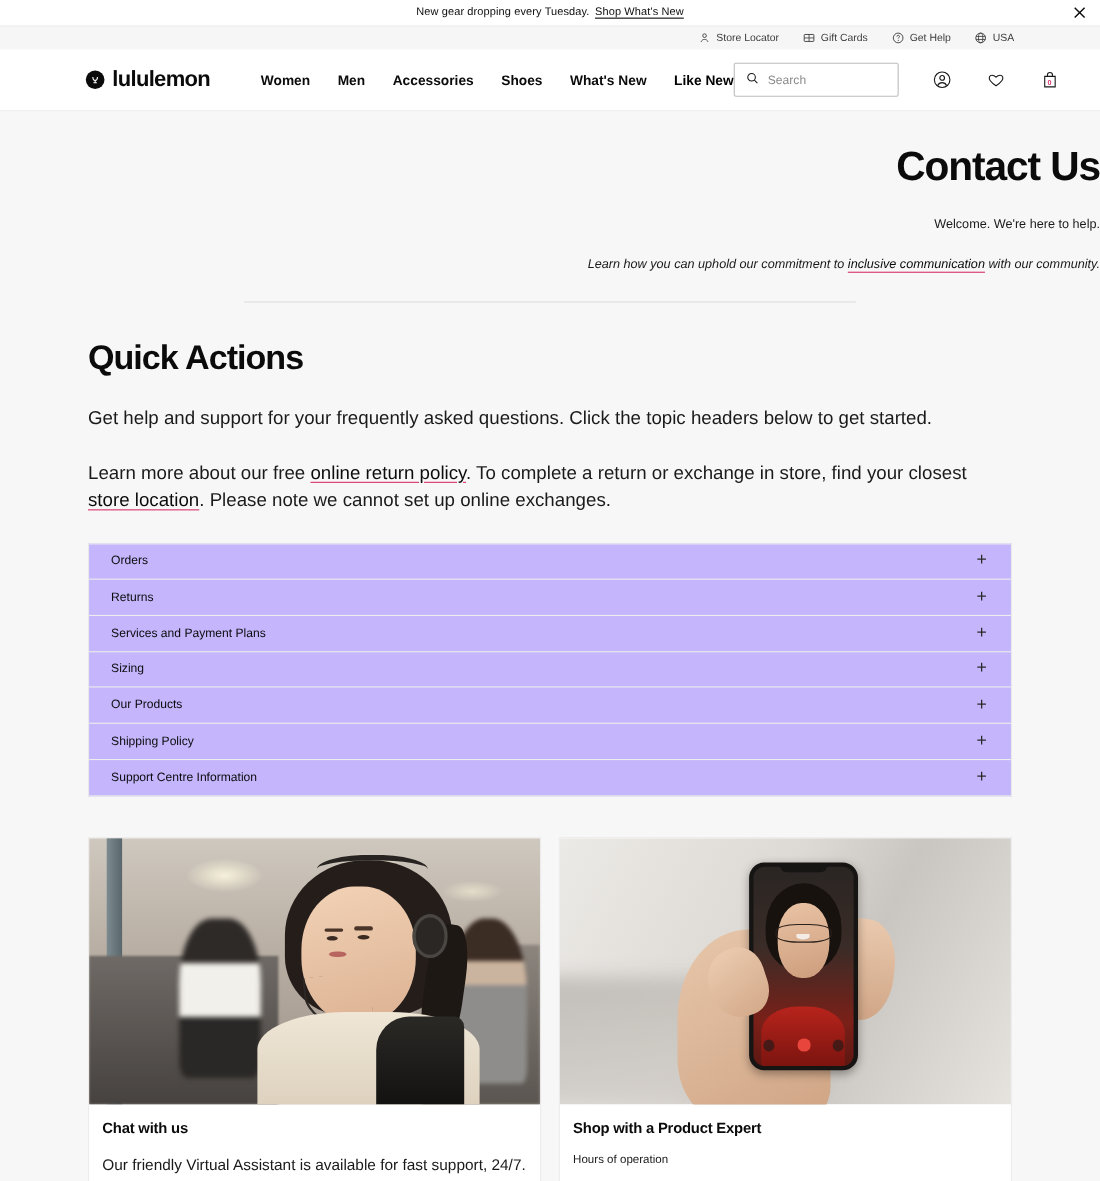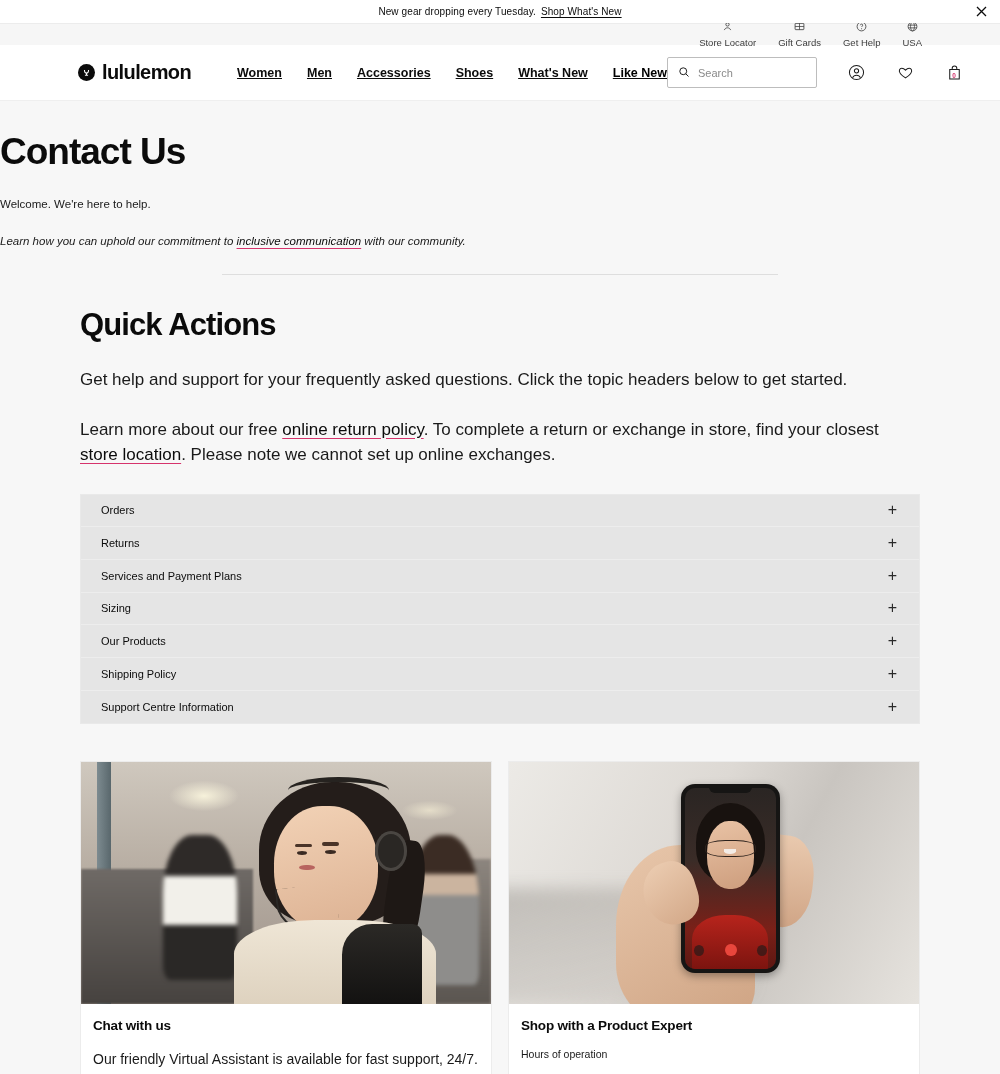--- a/index.html
+++ b/index.html
@@ -51,21 +51,20 @@
     padding-right: 78px;
     gap: 22px;
   }
   .utility-item {
     display: flex;
     align-items: center;
     gap: 5px;
     font-size: 9.5px;
     color: #3d3d3d;
     cursor: pointer;
-    flex-direction: column;
   }
   .utility-item svg { display: block; }
 
   
   .site-header {
     height: 56px;
     background: #ffffff;
     display: flex;
     align-items: center;
     padding: 0 78px 0 78px;
@@ -83,21 +82,21 @@
     border-radius: 50%;
     background: #0b0b0b;
     display: flex; align-items: center; justify-content: center;
   }
   .brand-name {
     font-size: 20px;
     font-weight: bold;
     letter-spacing: -0.6px;
     color: #0b0b0b;
   }
-  .main-nav { display: flex; align-items: center; gap: 25px; text-decoration: underline; }
+  .main-nav { display: flex; align-items: center; gap: 25px; }
   .nav-link {
     font-size: 12.5px;
     font-weight: bold;
     color: #0b0b0b;
     cursor: pointer;
     white-space: nowrap;
   }
   .nav-link.accent { color: #000000; }
 
   .header-right {
@@ -141,21 +140,21 @@
     text-align: center;
     font-size: 6.5px;
     color: #d6336c;
     font-weight: bold;
     pointer-events: none;
   }
 
   
   .hero {
     padding-top: 30px;
-    text-align: left;
+    text-align: right;
   }
   .hero-title {
     font-size: 37px;
     font-weight: bold;
     letter-spacing: -1px;
     color: #0b0b0b;
   }
   .hero-sub {
     margin-top: 25px;
     font-size: 11.5px;
@@ -195,21 +194,21 @@
   .section-para {
     margin-top: 24px;
     font-size: 17px;
     color: #1a1a1a;
     line-height: 1.5;
   }
 
   
   .accordion {
     margin-top: 26px;
-    background: #e5e5e5;
+    background: #c4b5fd;
     border: 1px solid #e9e9e9;
   }
   .accordion-row {
     height: 32.7px;
     display: flex;
     align-items: center;
     justify-content: space-between;
     padding: 0 22px 0 20px;
     border-bottom: 1px solid #ededed;
     cursor: pointer;

